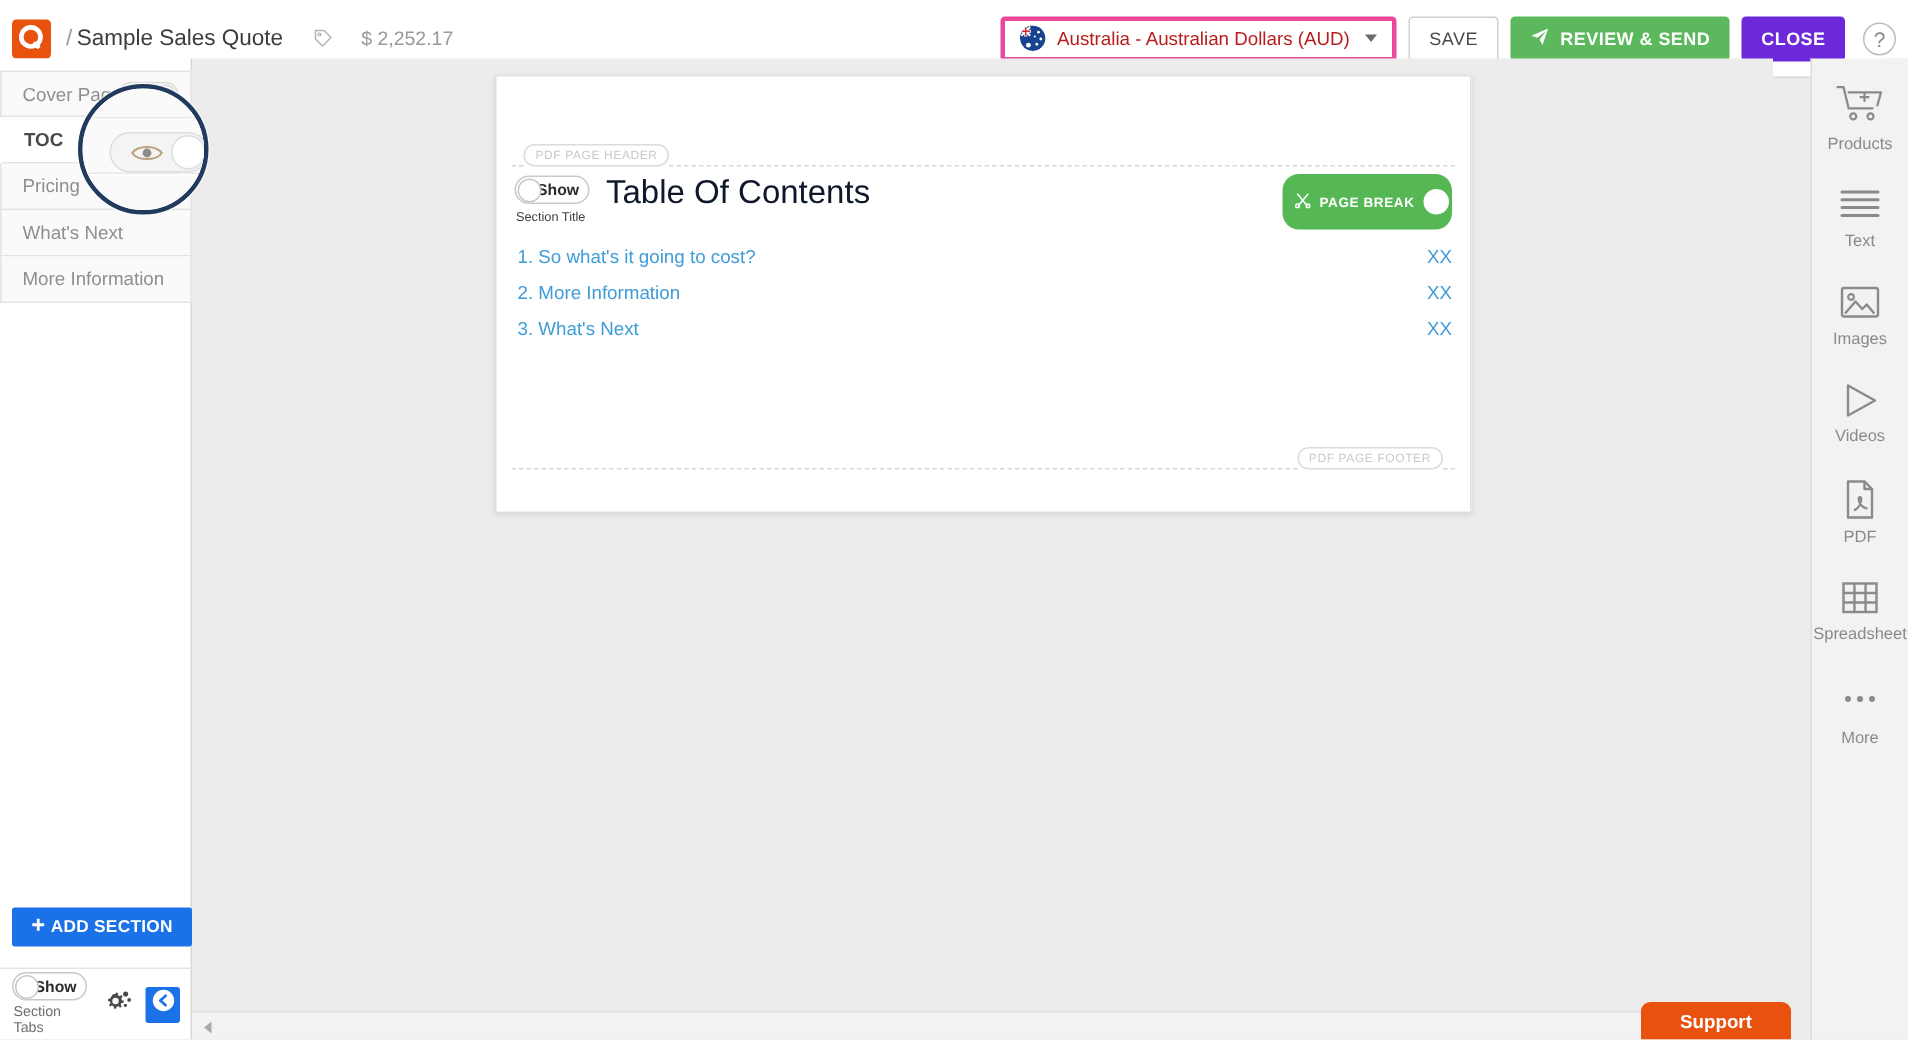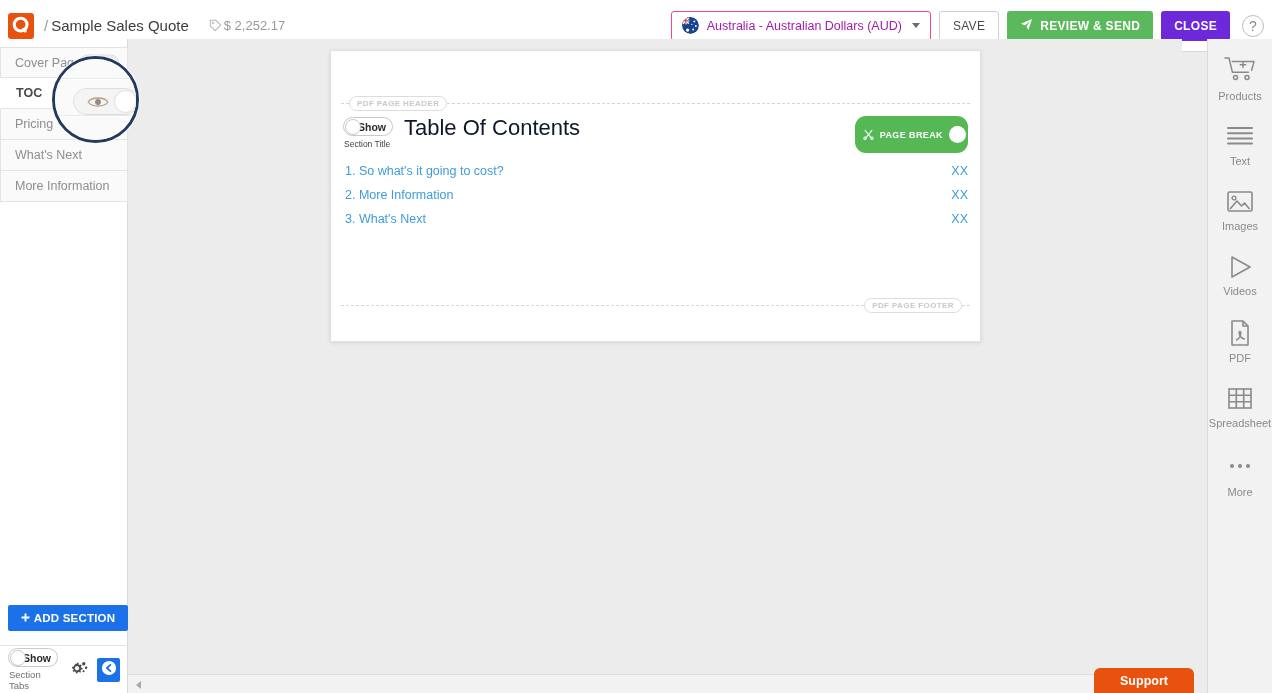--- a/index.html
+++ b/index.html
@@ -21,31 +21,31 @@
     width: 26px; height: 26px; margin-left: 8px; background: #e8520e;
     border-radius: 3px; display: flex; align-items: center; justify-content: center;
     flex: none;
   }
   .logo svg { display: block; }
   .doc-title {
     margin-left: 10px; font-size: 15px; color: #3c3c3c; white-space: nowrap;
   }
   .doc-title .slash { color: #9a9a9a; margin-right: 3px; }
   .price-wrap {
-    margin-left: 20px; display: flex; align-items: center; gap: 2px;
+    margin-left: 20px; display: flex; align-items: center; gap: 19px;
     color: #9a9a9a; font-size: 13px; white-space: nowrap;
   }
   .tag-icon { display: block; }
   .topbar-right {
     margin-left: auto; display: flex; align-items: center; gap: 0; padding-right: 8px;
   }
   .currency-select {
     display: flex; align-items: center; gap: 8px;
-    height: 30px; padding: 0 10px; border: 1px solid #ec4899; border-radius: 3px;
-    background: #fff; font-size: 12.5px; color: #a21caf; white-space: nowrap;
+    height: 30px; padding: 0 10px; border: 3px solid #ec4899; border-radius: 3px;
+    background: #fff; font-size: 12.5px; color: #b91c1c; white-space: nowrap;
     margin-right: 8px;
   }
   .flag { width: 17px; height: 17px; border-radius: 50%; flex: none; display:block; }
   .caret-down {
     width: 0; height: 0; border-left: 4px solid transparent; border-right: 4px solid transparent;
     border-top: 5px solid #6b6b6b; margin-left: 2px;
   }
   .btn {
     height: 30px; display: flex; align-items: center; justify-content: center;
     font-size: 12px; letter-spacing: .3px; padding: 0 13px; border-radius: 3px;
@@ -138,21 +138,21 @@
   
   .canvas {
     position: absolute; left: 128px; top: 39px; width: 1054px; height: 635px;
     background: #ececec; overflow: hidden;
   }
   .page {
     position: absolute; left: 202px; top: 11px; width: 651px; height: 292px;
     background:#fff; border:1px solid #e0e0e0; box-shadow: 0 1px 4px rgba(0,0,0,.10);
   }
   .pdf-marker-row {
-    position: absolute; left: 10px; right: 10px; display:flex; align-items:center;font-weight:bold;
+    position: absolute; left: 10px; right: 10px; display:flex; align-items:flex-end;
   }
   .pdf-marker-row.header { top: 45px; }
   .pdf-marker-row.footer { top: 247px; }
   .dash-line { flex: 1; height: 0; border-top: 1px dashed #d6d6d6; }
   .pdf-chip {
     font-size: 8px; color: #c9c9c9; letter-spacing: .4px;
     border: 1px solid #dcdcdc; border-radius: 9px; padding: 2px 7px 2px 7px;
     background:#fff; white-space: nowrap;
   }
   .dash-line.lead { flex: 0 0 8px; }

